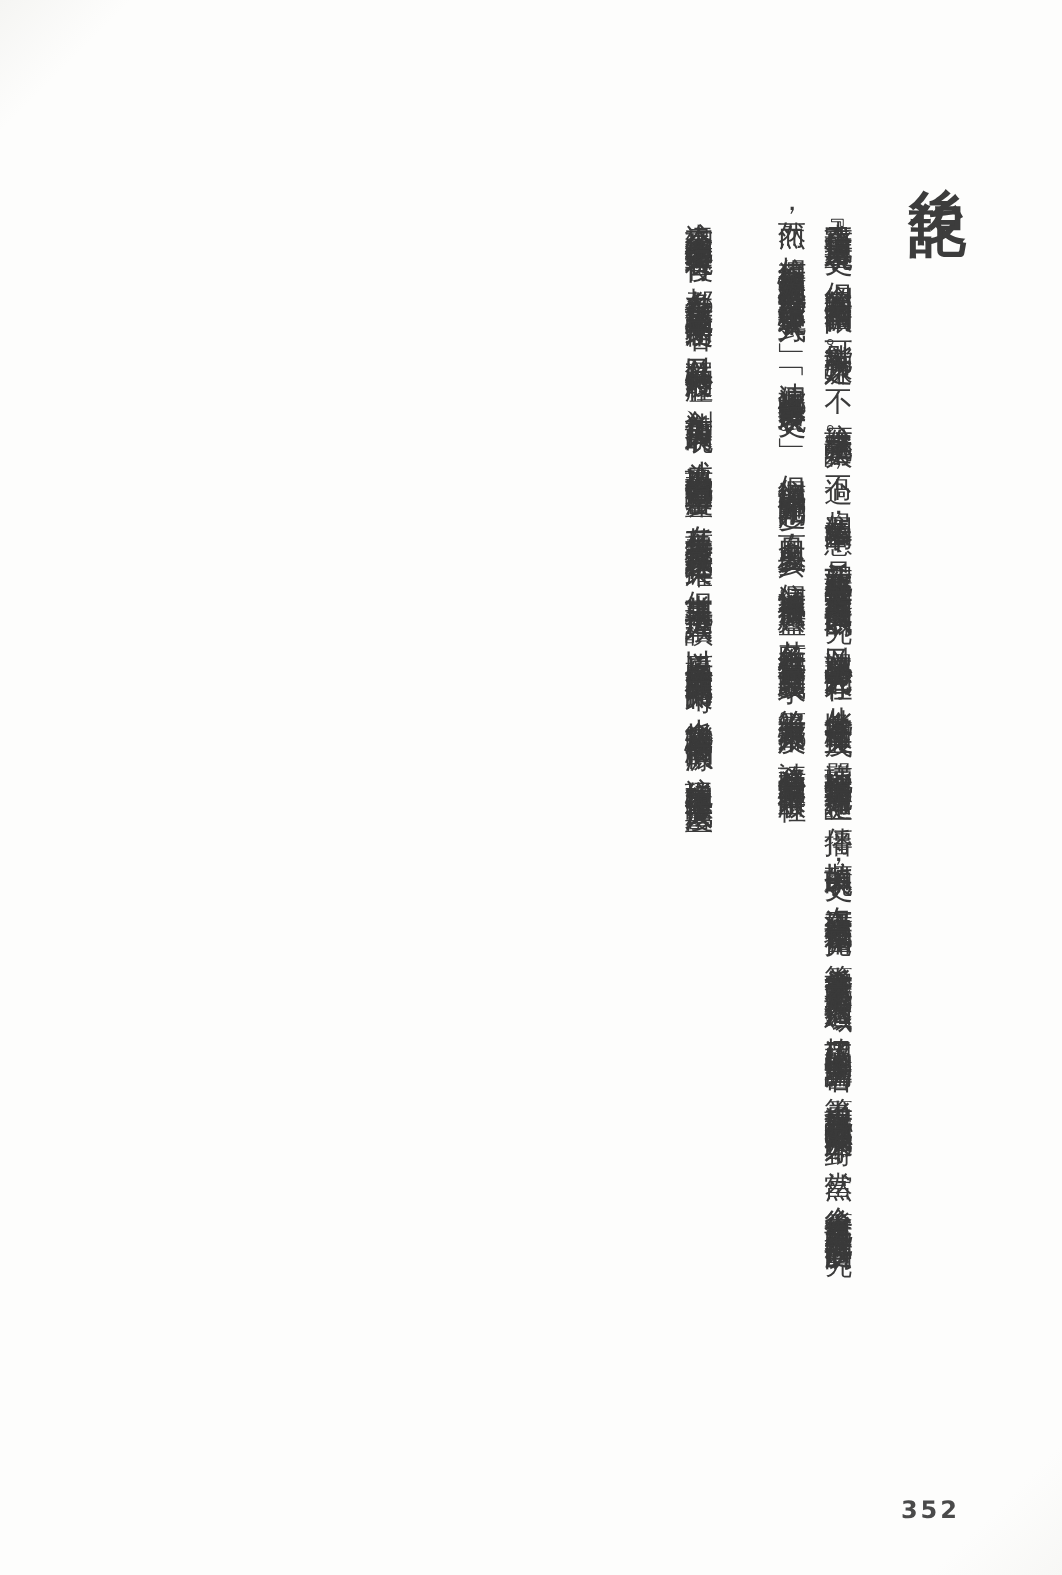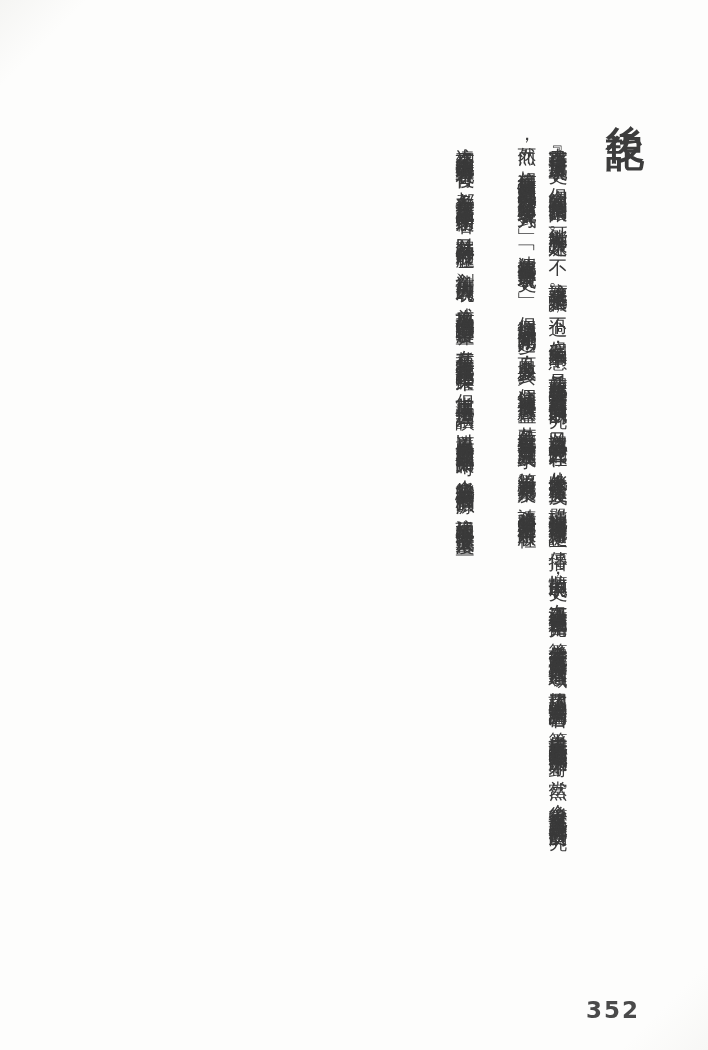--- a/index.html
+++ b/index.html
@@ -45,21 +45,21 @@
   }
   .para.section-start {
     margin-right: 31px;            
   }
   .pagenum {
     position: absolute;
     top: 997px;
     right: 68px;
     font-family: "DejaVu Sans", "Liberation Sans", sans-serif;
     font-weight: bold;
-    font-size: 23px;
+    font-size: 16px;
     letter-spacing: 2px;
     color: #4a4a4a;
     text-align: center;
   }
 </style>
 </head>
 <body>
 
 <div class="page">
 

